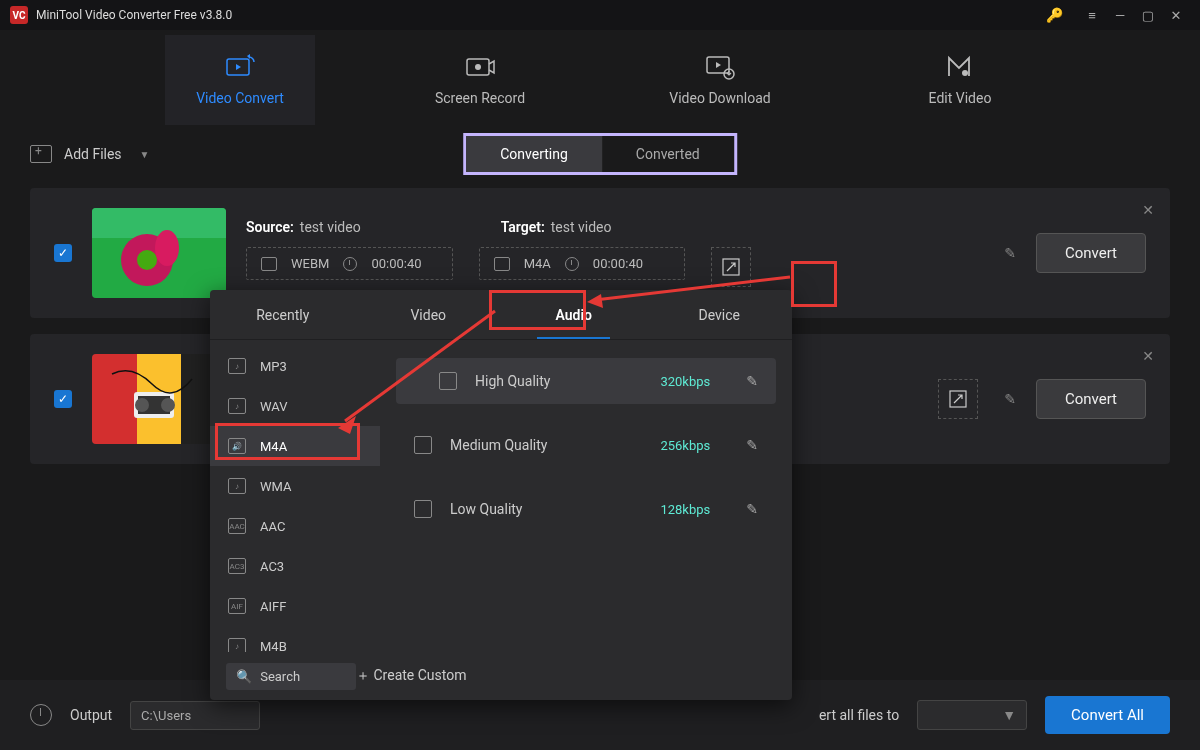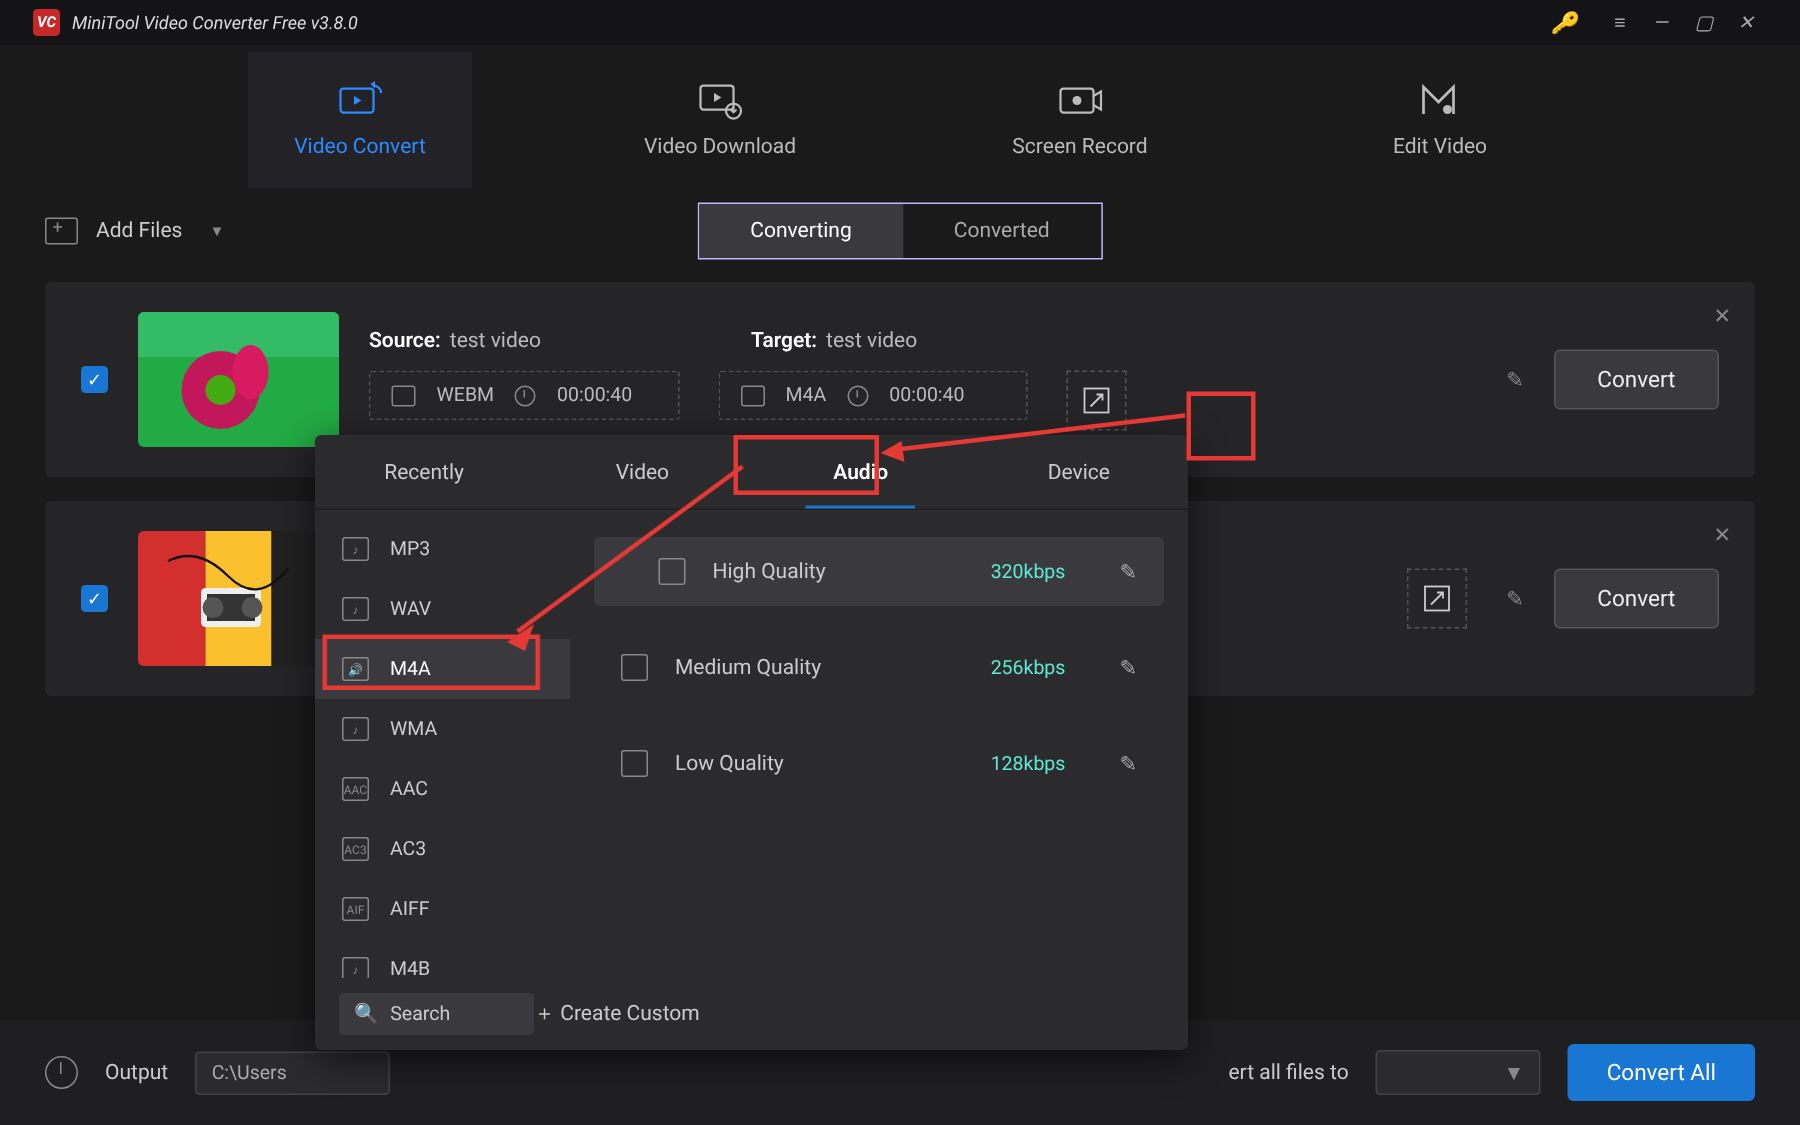--- a/index.html
+++ b/index.html
@@ -1,32 +1,32 @@
 <!DOCTYPE html>
 <html><head>
 <meta charset="utf-8">
 <style>
   * { box-sizing: border-box; margin: 0; padding: 0; font-family: -apple-system, "Segoe UI", Roboto, Arial, sans-serif; }
   body { background:#1a1a1b; color:#ccc; width:1200px; height:750px; overflow:hidden; position:relative; }
-  .titlebar { height:30px; background:#141416; display:flex; align-items:center; padding:0 22px; font-size:12px; color:#ddd;font-style:italic; }
+  .titlebar { height:30px; background:#141416; display:flex; align-items:center; padding:0 10px; font-size:12px; color:#ddd; }
   .titlebar .logo { width:18px; height:18px; background:#c62828; border-radius:3px; margin-right:8px; display:flex; align-items:center; justify-content:center; color:#fff; font-size:10px; font-weight:bold; }
   .titlebar .spacer { flex:1; }
   .titlebar .key-icon { color:#d4a017; margin-right:14px; font-size:14px; }
   .titlebar .win-btn { color:#aaa; width:28px; text-align:center; cursor:pointer; font-size:13px; }
   .main-tabs { height:100px; display:flex; justify-content:center; align-items:center; gap:90px; }
   .main-tab { display:flex; flex-direction:column; align-items:center; gap:10px; color:#bbb; font-size:14px; width:150px; height:90px; justify-content:center; cursor:pointer; }
   .main-tab.active { background:#232327; color:#2e8bff; }
   .main-tab svg { width:30px; height:26px; }
   .main-tab .lbl { font-size:14px; }
   .toolbar { height:48px; display:flex; align-items:center; padding:0 30px; position:relative; }
   .add-files { display:flex; align-items:center; gap:12px; color:#ccc; font-size:14px; cursor:pointer;text-align:center; }
   .add-files .folder-icon { width:22px; height:18px; border:1.5px solid #888; border-radius:2px; position:relative; }
   .add-files .folder-icon::after { content:"+"; position:absolute; left:4px; top:-2px; color:#888; font-size:12px; }
   .add-files .caret { color:#888; font-size:10px; margin-left:6px; }
-  .center-tabs { position:absolute; left:50%; transform:translateX(-50%); display:flex; border:1px solid #c4b5fd; }
+  .center-tabs { position:absolute; left:50%; transform:translateX(-50%); display:flex; border:3px solid #c4b5fd; }
   .ct { padding:10px 34px; font-size:14px; color:#aaa; cursor:pointer; }
   .ct.active { background:#3a3a3e; color:#fff; }
   .list-area { padding:10px 30px; position:relative; }
   .row { background:#252528; border-radius:4px; padding:20px 24px; margin-bottom:16px; display:flex; align-items:center; gap:20px; position:relative; }
   .row .chk { width:18px; height:18px; background:#1976d2; border-radius:3px; display:flex; align-items:center; justify-content:center; color:#fff; font-size:12px; }
   .thumb { width:134px; height:90px; border-radius:4px; background:#333; display:flex; align-items:center; justify-content:center; overflow:hidden; }
   .thumb svg { width:100%; height:100%; }
   .info { flex:1; display:flex; flex-direction:column; gap:12px; }
   .info-top { display:flex; gap:30px; align-items:center; font-size:14px;}
   .src-lbl, .tgt-lbl { color:#fff; font-weight:600; margin-right:6px; }
@@ -97,34 +97,34 @@
     <svg viewBox="0 0 30 26">
         <rect x="2" y="5" width="22" height="16" rx="2" fill="none" stroke="#2e8bff" stroke-width="1.5"></rect>
         <polygon points="11,10 11,16 16,13" fill="#2e8bff"></polygon>
         <path d="M24 3 A5 5 0 0 1 29 8" fill="none" stroke="#2e8bff" stroke-width="1.5"></path>
         <polygon points="22,2 25,0 25,5" fill="#2e8bff"></polygon>
       </svg>
     <span class="lbl">Video Convert</span>
   </div>
   <div class="main-tab">
     <svg viewBox="0 0 30 26">
+        <rect x="2" y="5" width="22" height="16" rx="2" fill="none" stroke="#bbb" stroke-width="1.5"></rect>
+        <circle cx="13" cy="13" r="3" fill="#bbb"></circle>
+        <path d="M24 10 l5 -3 v12 l-5 -3" fill="none" stroke="#bbb" stroke-width="1.5"></path>
+      </svg>
+    <span class="lbl">Screen Record</span>
+  </div>
+  <div class="main-tab">
+    <svg viewBox="0 0 30 26">
         <rect x="2" y="3" width="22" height="16" rx="2" fill="none" stroke="#bbb" stroke-width="1.5"></rect>
         <polygon points="11,8 11,14 16,11" fill="#bbb"></polygon>
         <circle cx="24" cy="20" r="5" fill="none" stroke="#bbb" stroke-width="1.5"></circle>
         <path d="M24 17 v4 m-2 -2 l2 2 l2 -2" stroke="#bbb" stroke-width="1.2" fill="none"></path>
       </svg>
     <span class="lbl">Video Download</span>
-  </div>
-  <div class="main-tab">
-    <svg viewBox="0 0 30 26">
-        <rect x="2" y="5" width="22" height="16" rx="2" fill="none" stroke="#bbb" stroke-width="1.5"></rect>
-        <circle cx="13" cy="13" r="3" fill="#bbb"></circle>
-        <path d="M24 10 l5 -3 v12 l-5 -3" fill="none" stroke="#bbb" stroke-width="1.5"></path>
-      </svg>
-    <span class="lbl">Screen Record</span>
   </div>
   <div class="main-tab">
     <svg viewBox="0 0 30 26">
         <path d="M4 22 V4 L14 14 L24 4 V22" fill="none" stroke="#bbb" stroke-width="1.8"></path>
         <circle cx="20" cy="19" r="3" fill="#bbb"></circle>
       </svg>
     <span class="lbl">Edit Video</span>
   </div>
 </div>
 

